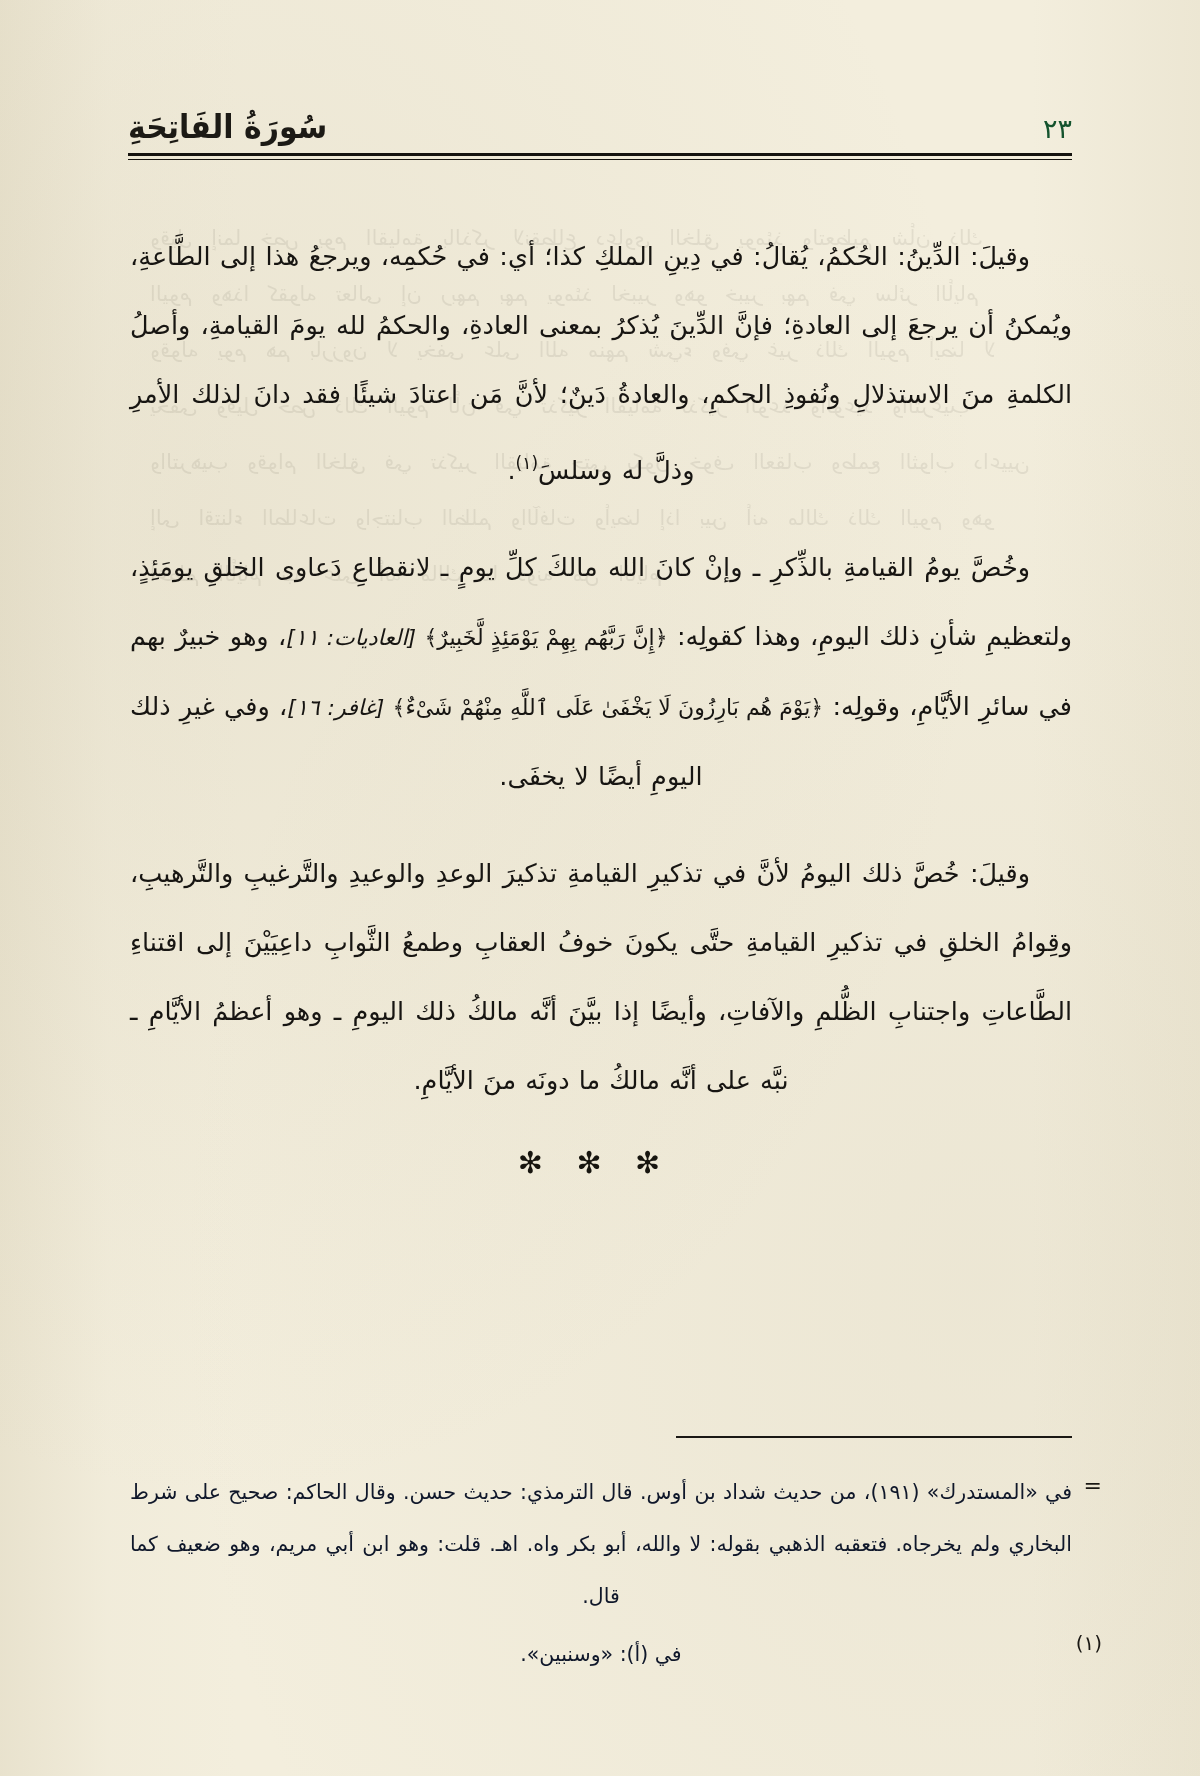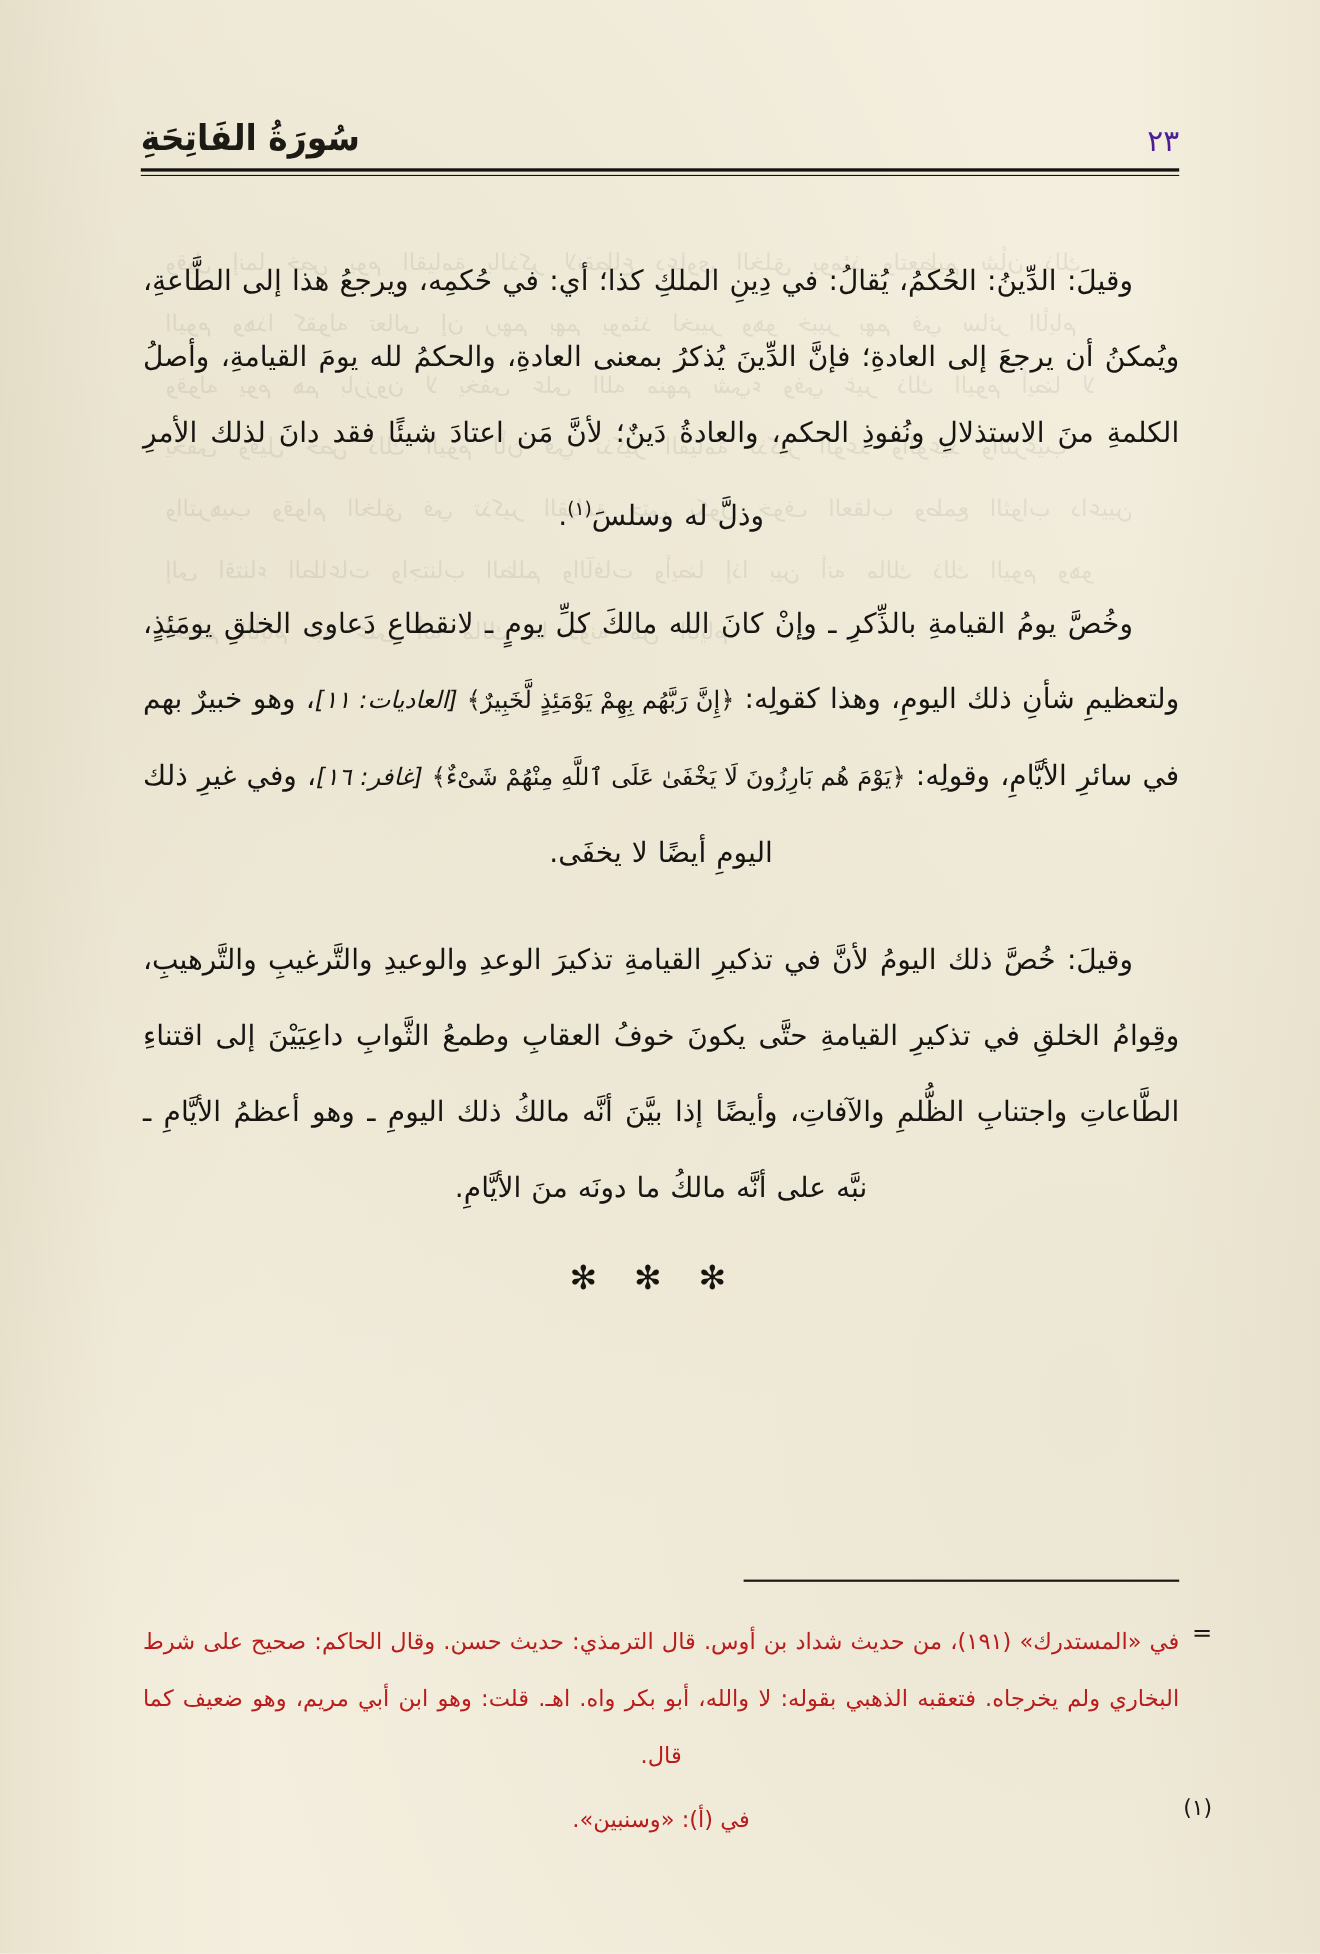--- a/index.html
+++ b/index.html
@@ -64,21 +64,21 @@
   }
   .header-row {
     display: flex;
     align-items: flex-end;
     justify-content: space-between;
     height: 54px;
   }
   .page-number {
     font-family: "DejaVu Sans", "Liberation Sans", sans-serif;
     font-size: 27px;
-    color: #4c1d95;
+    color: #14532d;
     letter-spacing: 1px;
     padding-bottom: 2px;
   }
   .running-head {
     font-family: "DejaVu Sans", "Liberation Sans", sans-serif;
     font-size: 30px;
     color: #1c1a15;
     font-weight: 600;
     letter-spacing: -1px;
     transform: scaleY(1.08);
@@ -161,21 +161,21 @@
     top: 3px;
     font-size: 20px;
     color: #1a1814;
   }
   .fn-marker.dash {
     top: 7px;
     font-size: 22px;
   }
   p.fn-text {
     margin: 0;
-    color: #b91c1c;
+    color: #0f172a;
     font-size: 20.5px;
     line-height: 52px;
     text-align: justify;
     text-align-last: center;
   }
   p.fn-text.last {
     margin-top: 2px;
   }
 </style>
 </head>

